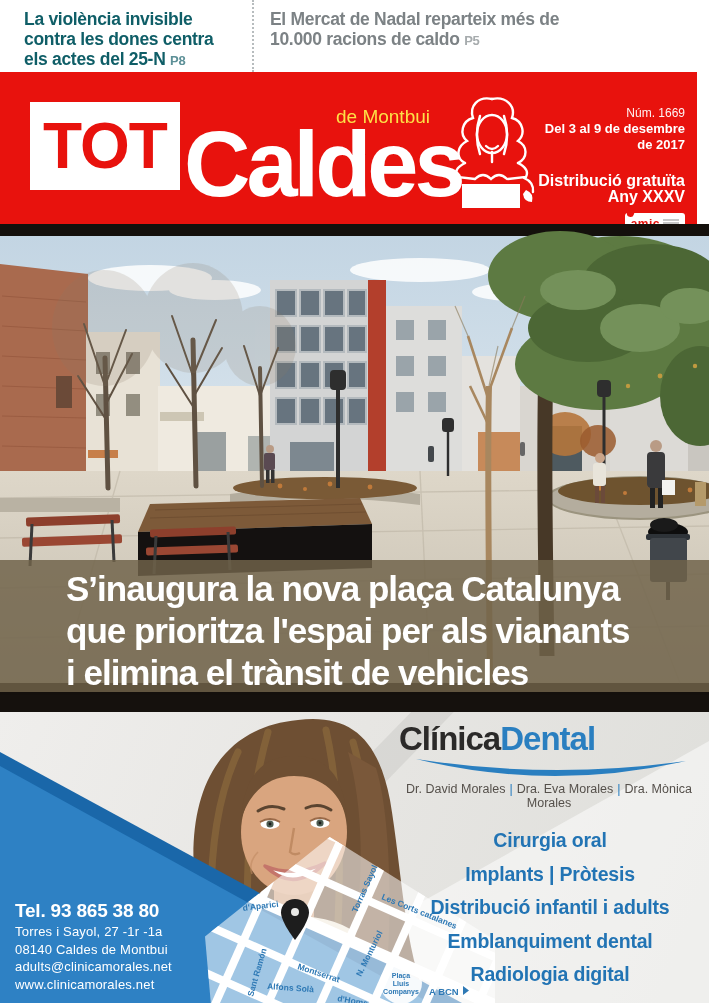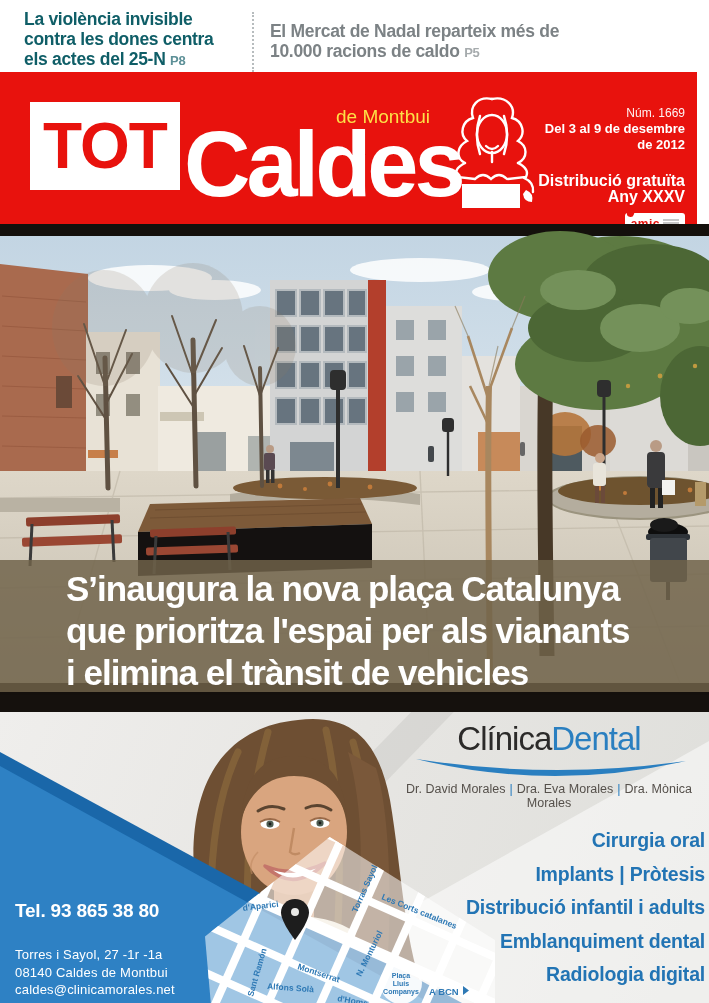--- a/index.html
+++ b/index.html
@@ -4,21 +4,21 @@
 <style>
   html,body{margin:0;padding:0;background:#3a3a3a;}
   .page{position:relative;width:709px;height:1003px;margin:0 auto;background:#fff;overflow:hidden;
         font-family:"Liberation Sans",sans-serif;-webkit-font-smoothing:antialiased;}
 
   
   .teasers{position:absolute;top:0;left:0;width:597px;height:72px;background:#fff;display:flex;}
   .tcol{box-sizing:border-box;padding-top:9px;font-weight:bold;font-size:17.5px;line-height:20px;letter-spacing:-0.3px;}
   .tcol1{width:252px;padding-left:24px;padding-right:14px;color:#0f5e67;}
   .tcol2{width:216px;padding-left:16px;padding-right:10px;color:#3c4d59;border-left:2px dotted #b7bcbe;}
-  .tcol3{flex:1;padding-left:16px;padding-right:6px;color:#7c8285;border-left:2px dotted #b7bcbe;margin-top:12px;}
+  .tcol3{flex:1;padding-left:16px;padding-right:6px;color:#7c8285;border-left:2px dotted #b7bcbe;}
   .pageref{font-size:13px;font-weight:bold;}
   .tcol1 .pageref{color:#5d9097}.tcol2 .pageref{color:#8a959c}.tcol3 .pageref{color:#a6abad}
 
   
   .masthead{position:absolute;top:72px;left:0;width:697px;height:152px;background:#e8120d;}
   .totbox{position:absolute;left:30px;top:30px;width:150px;height:88px;background:#fff;
           display:flex;align-items:center;justify-content:center;}
   .totbox span{color:#e8120d;font-weight:bold;font-size:64px;letter-spacing:-1px;line-height:1;}
   .caldes{position:absolute;left:184px;top:46px;color:#fff;font-weight:bold;font-size:92px;line-height:1;letter-spacing:-4px;}
   .montbui{position:absolute;left:336px;top:34px;color:#fde047;font-size:19px;font-weight:normal;}
@@ -47,30 +47,30 @@
   .ad .panel{position:absolute;right:0;top:0;width:709px;height:291px;
       background:rgba(255,255,255,.5);clip-path:polygon(100% 10%,100% 100%,34% 100%);}
   .ad .panel2{position:absolute;right:0;top:0;width:709px;height:291px;
       background:rgba(190,190,186,.35);clip-path:polygon(58% 0,64% 0,24% 100%,18% 100%);}
   .womansvg{position:absolute;left:98px;top:0;}
   .bluetri2{position:absolute;left:0;top:0;width:709px;height:291px;background:#1a67a9;
       clip-path:polygon(0 40px,0 100%,462px 100%);}
   .bluetri{position:absolute;left:0;top:0;width:709px;height:291px;background:#2e81c4;
       clip-path:polygon(0 54px,0 100%,430px 100%);}
   .contact{position:absolute;left:15px;top:188px;color:#fff;}
-  .contact .phone{font-size:19px;font-weight:bold;margin-bottom:24px;letter-spacing:-0.2px;}
+  .contact .phone{font-size:19px;font-weight:bold;margin-bottom:1px;letter-spacing:-0.2px;}
   .contact .cline{font-size:13px;line-height:17.5px;font-weight:normal;letter-spacing:.2px;}
   .mapbox{position:absolute;left:205px;top:125px;width:290px;height:166px;
       clip-path:polygon(43% 0%,100% 62%,100% 100%,2% 100%,0% 60%);}
-  .brand{position:absolute;right:10px;top:8px;width:300px;text-align:center;font-size:33px;font-weight:normal;letter-spacing:-1px;}
+  .brand{position:absolute;right:10px;top:8px;width:300px;font-size:33px;font-weight:bold;letter-spacing:-1px;}
   .brand .b1{color:#2b2a29}.brand .b2{color:#2a7fc0}
   .swoosh{position:absolute;right:18px;top:44px;}
   .doctors{position:absolute;right:2px;top:70px;width:316px;text-align:center;font-size:12.5px;color:#55504b;}
   .doctors .sep{color:#2a7fc0;padding:0 4px;}
-  .services{position:absolute;right:4px;top:112px;width:310px;text-align:right;}
+  .services{position:absolute;right:4px;top:112px;width:310px;text-align:center;}
   .services div{color:#2274b4;font-weight:bold;font-size:19.5px;line-height:33.5px;letter-spacing:-0.2px;}
 </style>
 </head>
 <body>
 
 <div class="page">
 
   <div class="teasers">
     <div class="tcol tcol1">
       <span>La violència invisible contra les dones centra els actes del 25-N</span>
@@ -103,21 +103,21 @@
         <path d="M33,85 q8,-8 16,0 q8,-8 16,0"></path>
         <path d="M82,84 q10,4 9,14"></path>
       </g>
       <rect x="20" y="90" width="58" height="24" fill="#fff"></rect>
       <path d="M84,96 q8,3 6,12 q-8,0 -9,-8 z" fill="#fff"></path>
     </svg>
 
     <div class="mastright">
       <div class="mr-num">Núm. 1669</div>
       <div class="mr-date">Del 3 al 9 de desembre</div>
-      <div class="mr-date">de 2012</div>
+      <div class="mr-date">de 2017</div>
       <div class="mr-gap"></div>
       <div class="mr-dist">Distribució gratuïta</div>
       <div class="mr-dist">Any XXXV</div>
       <div>
         <span class="amic"><u></u><b>amic</b><i></i></span>
       </div>
     </div>
   </div>
 
   <div class="photo">
@@ -452,18 +452,18 @@
       <div>Implants | Pròtesis</div>
       <div>Distribució infantil i adults</div>
       <div>Emblanquiment dental</div>
       <div>Radiologia digital</div>
     </div>
 
     <div class="contact">
       <div class="phone">Tel. 93 865 38 80</div>
       <div class="cline">Torres i Sayol, 27 -1r -1a</div>
       <div class="cline">08140 Caldes de Montbui</div>
-      <div class="cline">caldes@clinicamorales.net</div>
+      <div class="cline">adults@clinicamorales.net</div>
       <div class="cline">www.clinicamorales.net</div>
     </div>
   </div>
 
 </div>
 
 </body></html>

